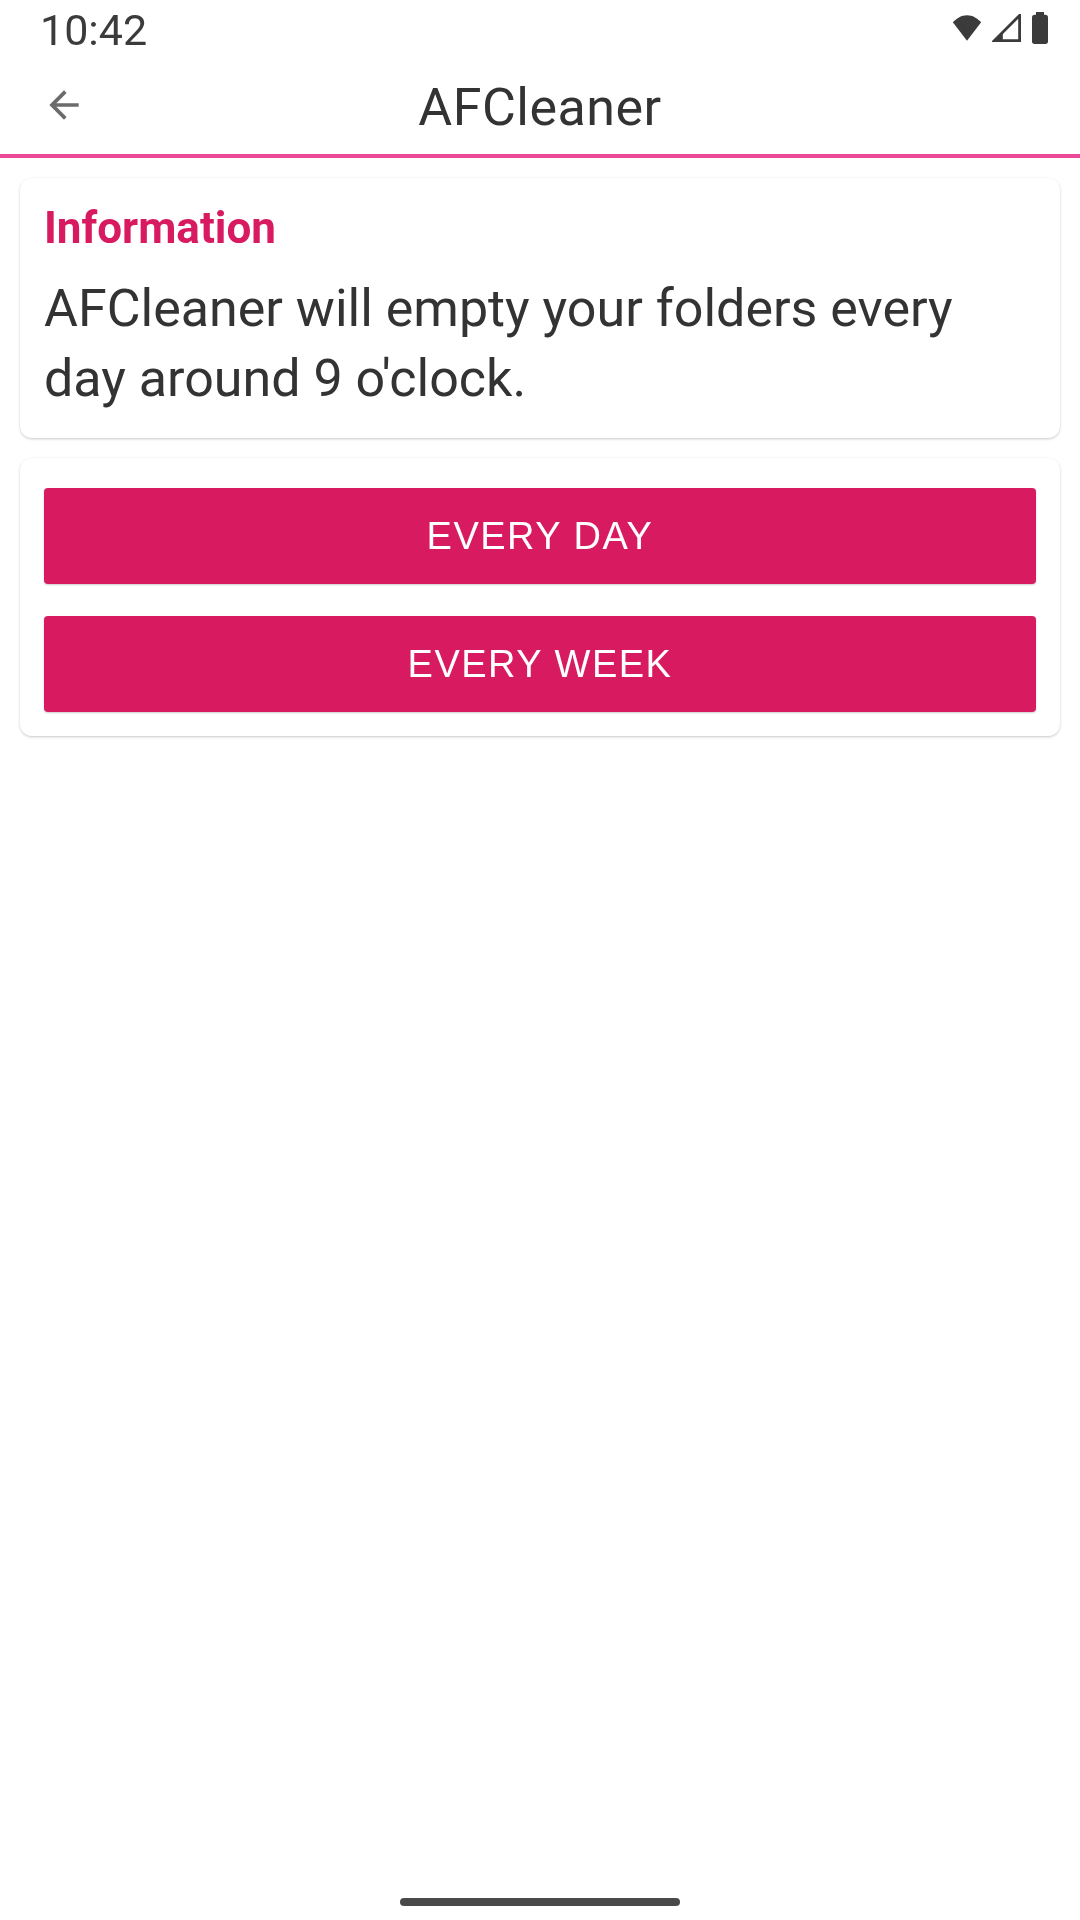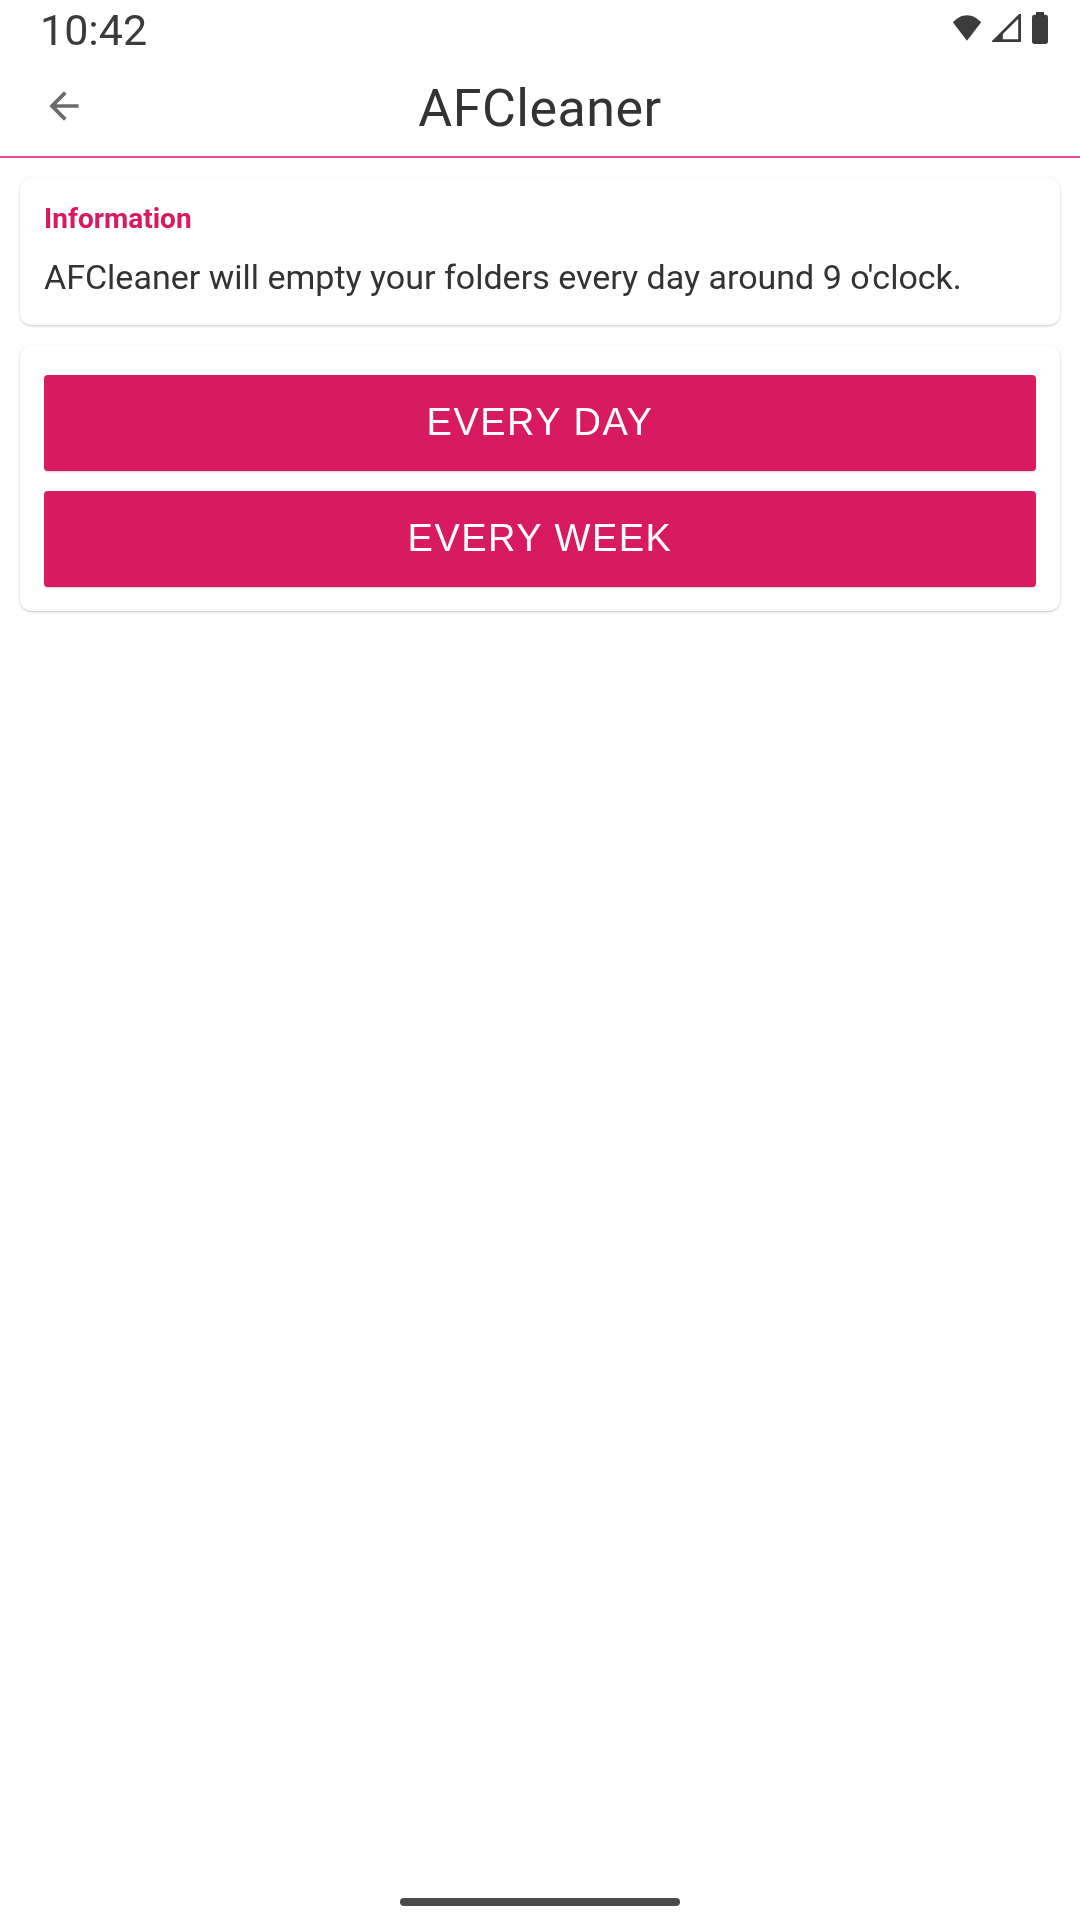--- a/index.html
+++ b/index.html
@@ -36,21 +36,21 @@
       display: flex;
       align-items: center;
       gap: 8px;
     }
     
     .app-bar {
       height: 98px;
       display: flex;
       align-items: center;
       position: relative;
-      border-bottom: 2px solid #ec4899;
+      border-bottom: 4px solid #ec4899;
     }
     
     .back-button {
       position: absolute;
       left: 30px;
       padding: 12px;
       display: flex;
       align-items: center;
       justify-content: center;
       cursor: pointer;
@@ -73,37 +73,37 @@
     }
     
     .card {
       background: #ffffff;
       border-radius: 12px;
       padding: 24px;
       box-shadow: 0 1px 3px rgba(0,0,0,0.15), 0 1px 2px rgba(0,0,0,0.08);
     }
     
     .card-title {
-      font-size: 28px;
+      font-size: 44px;
       font-weight: 700;
       color: #d81b60;
       margin-bottom: 20px;
     }
     
     .card-body {
-      font-size: 34px;
+      font-size: 52px;
       font-weight: 400;
       color: #333333;
       line-height: 1.35;
     }
     
     .button-group {
       display: flex;
       flex-direction: column;
-      gap: 20px;
+      gap: 32px;
       margin-top: 6px;
     }
     
     .action-button {
       background: #d81b60;
       color: #ffffff;
       border: none;
       height: 96px;
       font-size: 38px;
       font-weight: 500;

